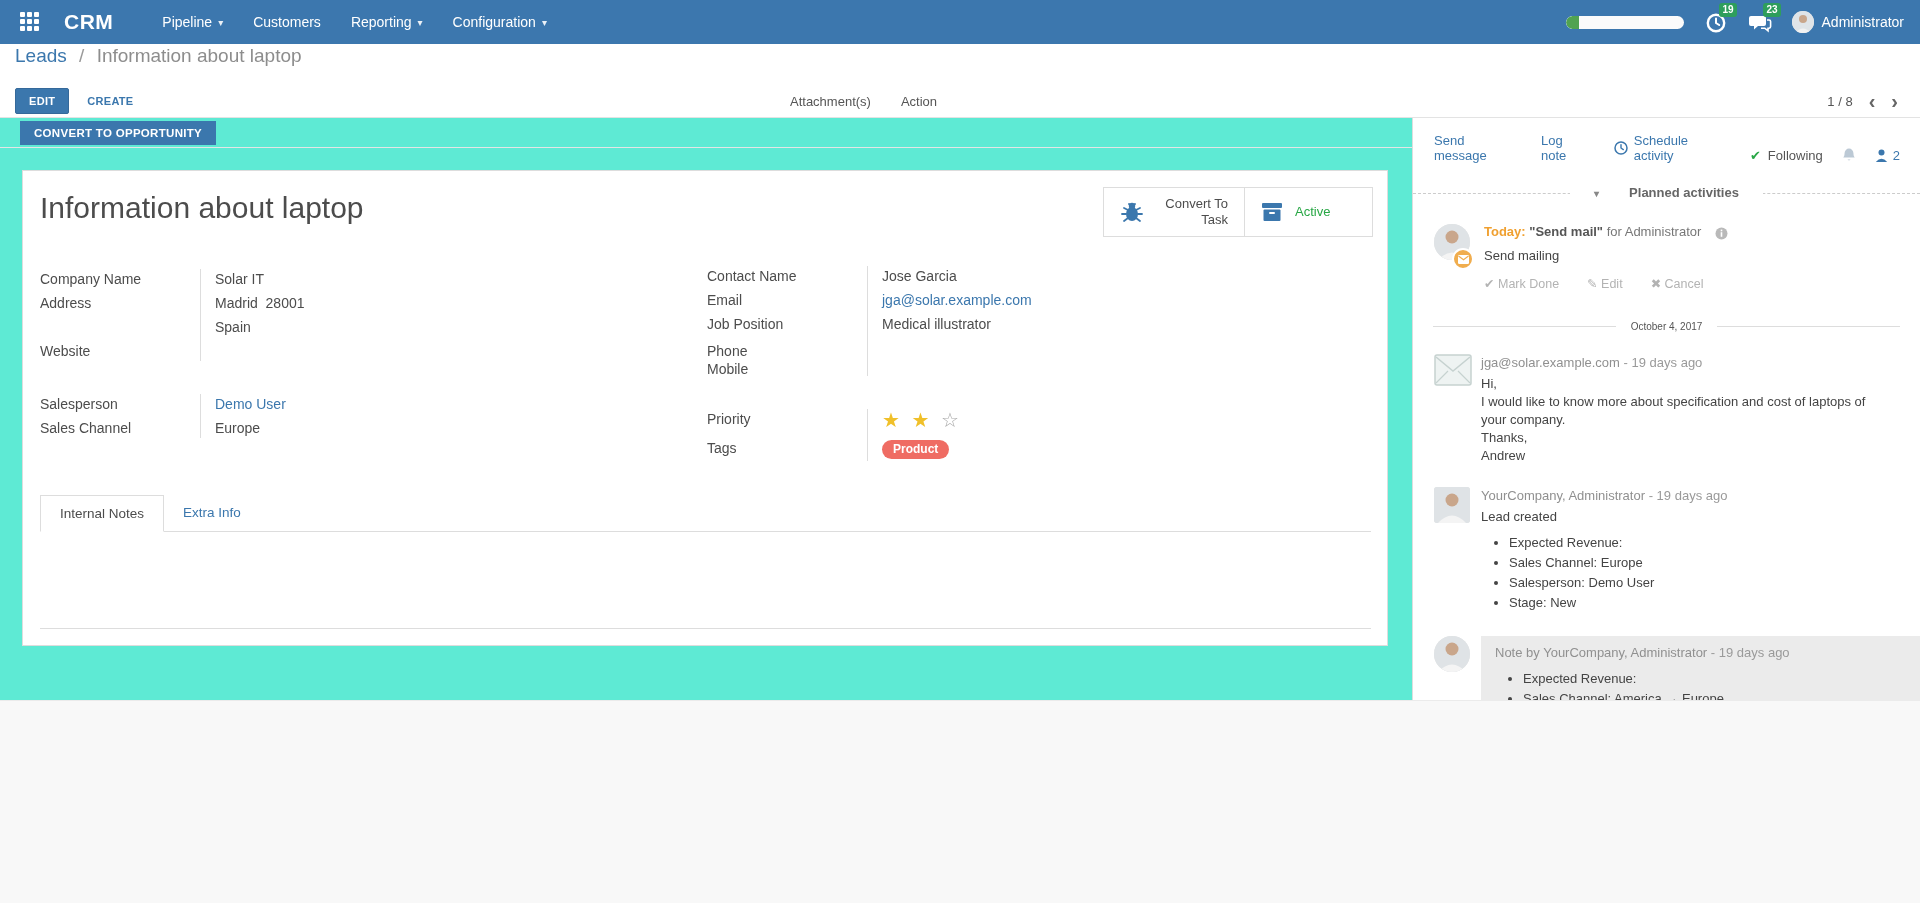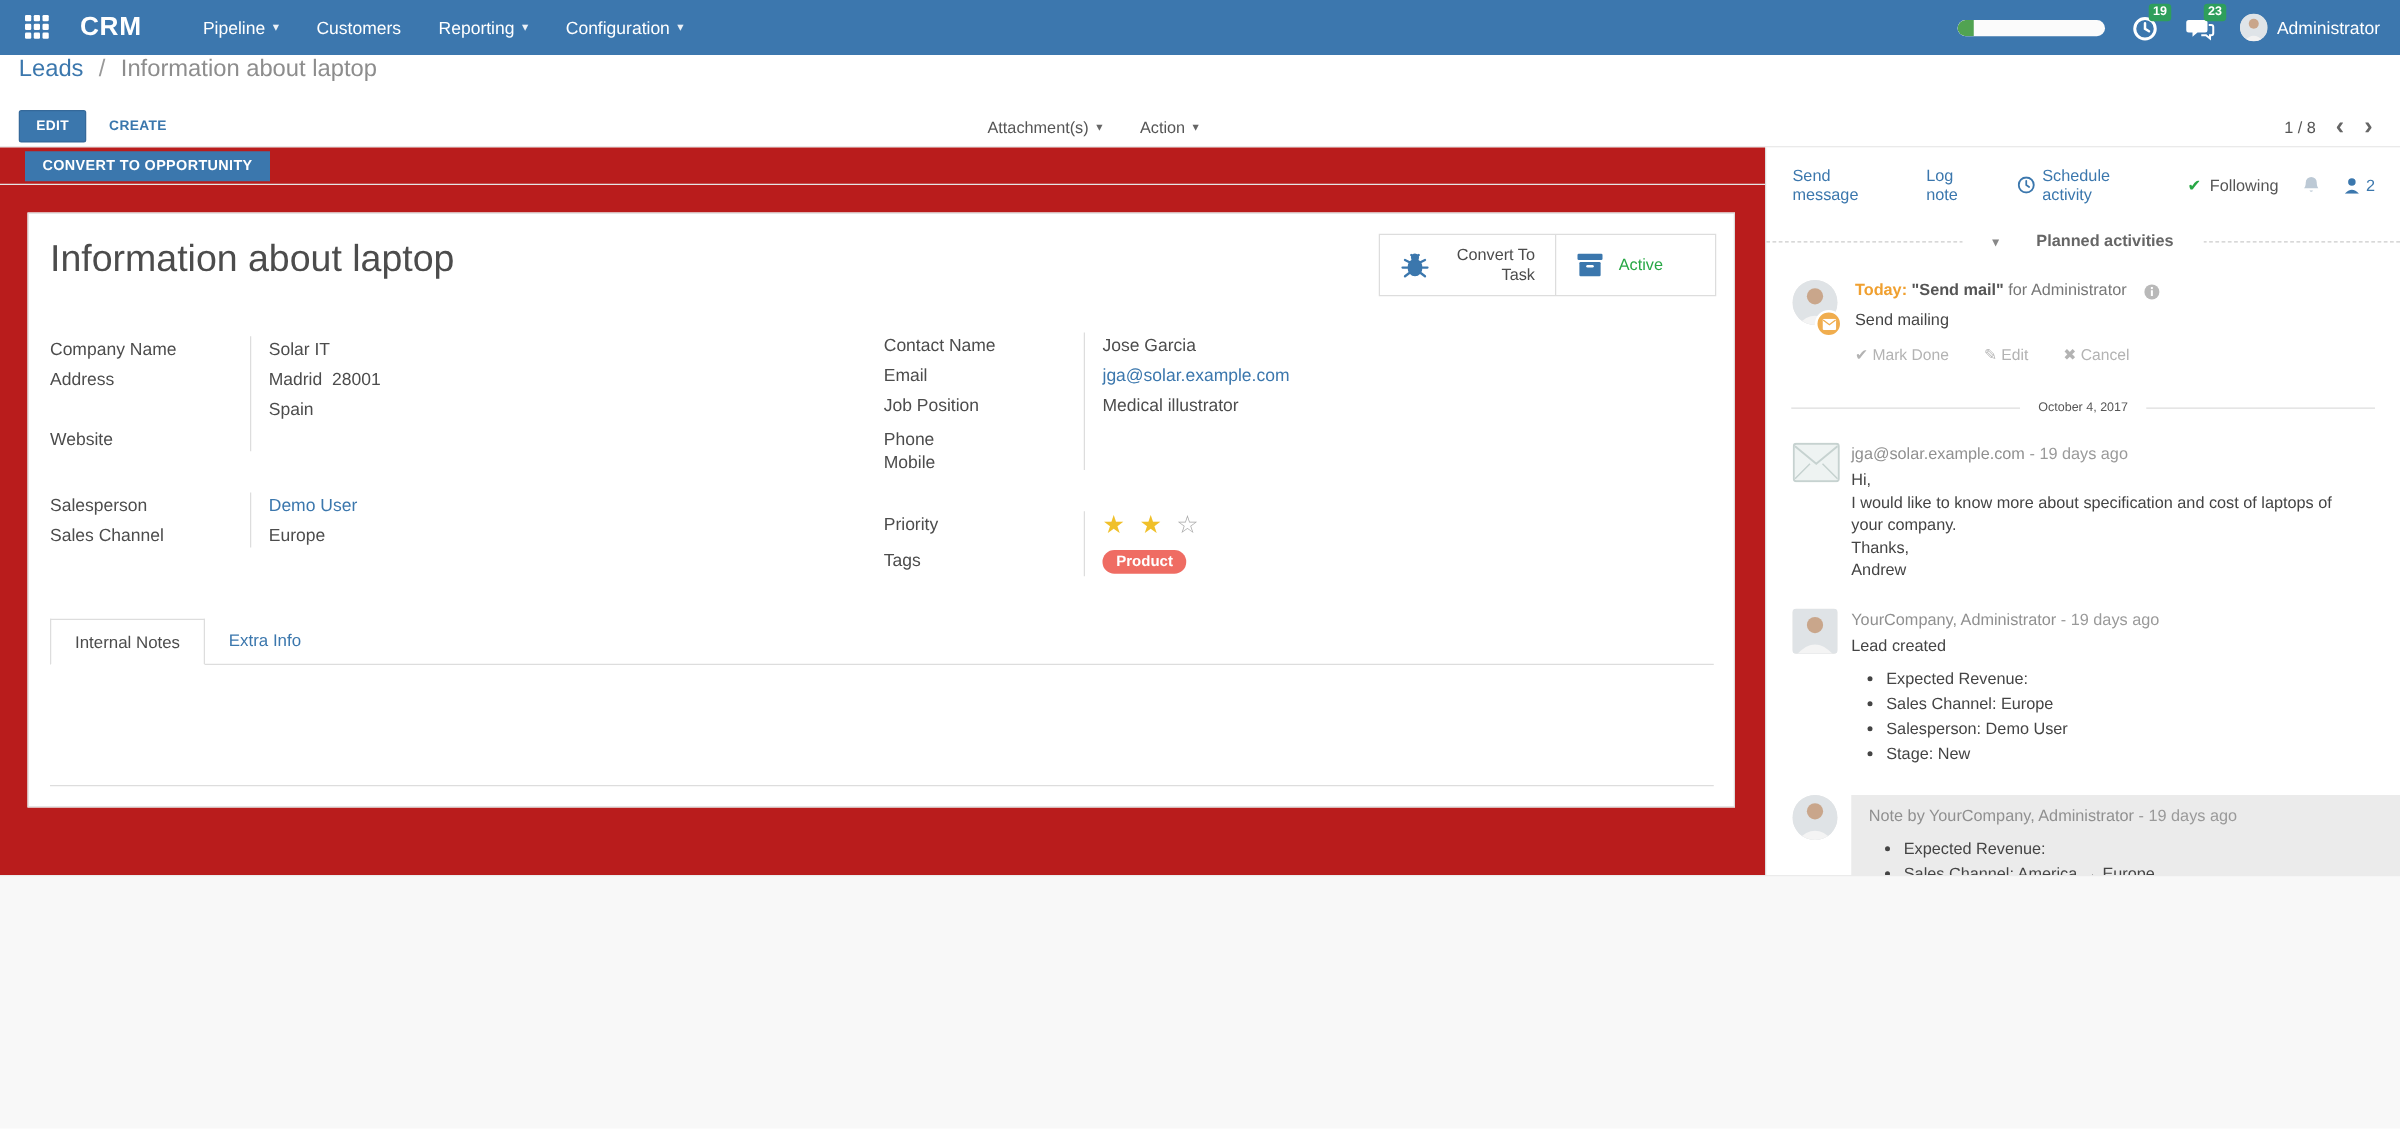--- a/index.html
+++ b/index.html
@@ -25,27 +25,27 @@
   
   .control-panel { position:absolute; top:44px; left:0; right:0; height:74px; background:#fff; border-bottom:1px solid #e3e3e3; }
   .breadcrumb { position:absolute; top:1px; left:15px; font-size:19px; }
   .breadcrumb .parent { color:#3b77ad; cursor:pointer; }
   .breadcrumb .sep { color:#999; margin:0 7px; }
   .breadcrumb .current { color:#8d8d8d; }
   .cp-buttons { position:absolute; top:44px; left:15px; display:flex; align-items:center; gap:12px; }
   .btn-edit { background:#3b77ad; color:#fff; font-size:11px; font-weight:bold; letter-spacing:.3px; padding:6px 13px; border-radius:2px; border:1px solid #35699a; cursor:pointer; }
   .btn-create { color:#3b77ad; font-size:11px; font-weight:bold; letter-spacing:.3px; padding:6px 6px; cursor:pointer; background:none; border:none; }
   .cp-middle { position:absolute; top:50px; left:790px; display:flex; gap:30px; color:#555; font-size:13px; }
-  .cp-drop { display:flex; align-items:center; gap:6px; cursor:pointer; }
+  .cp-drop { display:flex; align-items:center; gap:6px; cursor:pointer;flex-direction:column; }
   .cp-drop .caret { font-size:10px; color:#666; }
   .pager { position:absolute; top:50px; right:22px; display:flex; align-items:center; gap:16px; color:#555; font-size:13px; }
   .pager .chev { font-size:20px; line-height:13px; color:#666; font-weight:bold; cursor:pointer; }
 
   
-  .content { position:absolute; top:118px; left:0; width:1412px; height:582px; background:#b91c1c; }
+  .content { position:absolute; top:118px; left:0; width:1412px; height:582px; background:#5eead4; }
   .statusbar { height:30px; border-bottom:1px solid #e5e5e5; padding:3px 0 0 20px; }
   .btn-convert { display:inline-block; background:#3b77ad; color:#fff; font-size:11.5px; font-weight:bold; letter-spacing:.3px; padding:6px 14px; border:none; cursor:pointer; }
 
   .sheet { position:absolute; left:22px; top:52px; width:1366px; height:476px; background:#fff; border:1px solid #ddd; }
   .sheet-title { position:absolute; top:20px; left:17px; font-size:30px; font-weight:400; color:#4c4c4c; }
   .btn-box { position:absolute; top:16px; right:14px; display:flex; border:1px solid #ddd; }
   .sheet-btn { display:flex; align-items:center; gap:12px; padding:8px 16px; background:#fff; font-size:13px; color:#4c4c4c; min-width:128px; cursor:pointer; border:none; }
   .sheet-btn + .sheet-btn { border-left:1px solid #ddd; }
   .sheet-btn .blabel { text-align:left; line-height:16px; }
   .sheet-btn .active-label { color:#28a745; }
@@ -67,21 +67,21 @@
 
   .notebook { position:absolute; left:17px; right:16px; top:324px; }
   .tabs { display:flex; border-bottom:1px solid #ddd; }
   .tab { padding:10px 19px; font-size:13.5px; cursor:pointer; }
   .tab.active { border:1px solid #ddd; border-bottom:1px solid #fff; margin-bottom:-1px; background:#fff; color:#4c4c4c; }
   .tab.inactive { color:#3b77ad; }
   .tab-content { height:97px; border-bottom:1px solid #ddd; }
 
   
   .chatter { position:absolute; top:118px; left:1412px; width:508px; height:582px; border-left:1px solid #ddd; background:#fff; overflow:hidden; }
-  .chatter-toolbar { display:flex; align-items:center; padding:15px 20px 10px 21px; font-size:13px; }
+  .chatter-toolbar { display:flex; align-items:flex-end; padding:15px 20px 10px 21px; font-size:13px; }
   .ct-link { color:#3b77ad; cursor:pointer; margin-right:25px; display:flex; align-items:center; gap:6px; }
   .ct-right { margin-left:auto; display:flex; align-items:center; gap:18px; }
   .following { display:flex; align-items:center; gap:7px; color:#555; cursor:pointer; }
   .following .chk { color:#28a745; font-size:13px; }
   .followers { display:flex; align-items:center; gap:5px; color:#3b77ad; font-size:13px; cursor:pointer; }
 
   .planned-sep { position:relative; margin:12px 0 6px; text-align:center; font-size:13px; color:#666;font-weight:bold; }
   .planned-sep:before { content:""; position:absolute; left:0; right:0; top:50%; border-top:1px dashed #ccc; }
   .planned-sep span { position:relative; background:#fff; padding:0 12px; cursor:pointer; }
   .planned-sep .caret { font-size:10px; color:#888; margin-right:6px; }

